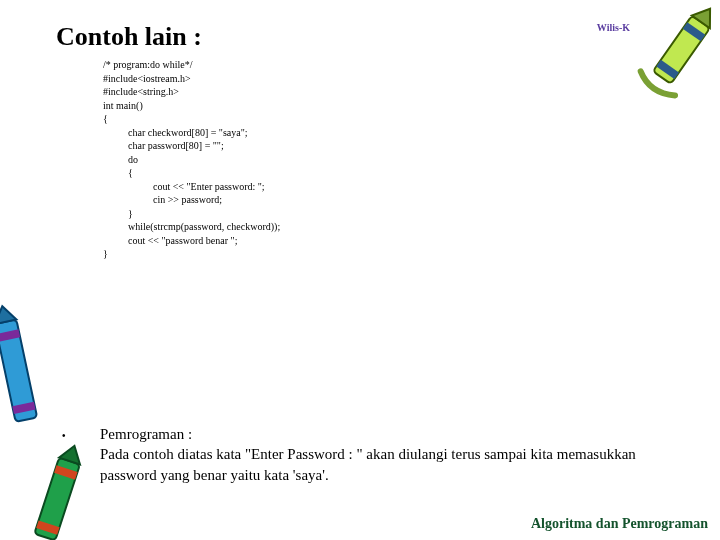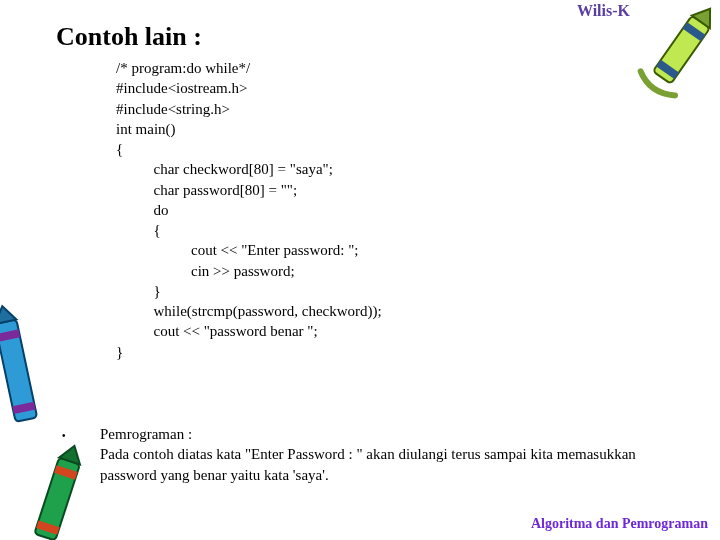--- a/index.html
+++ b/index.html
@@ -7,43 +7,43 @@
     width: 720px;
     height: 540px;
     background: #ffffff;
     font-family: "Comic Sans MS", "Comic Sans", cursive, sans-serif;
     position: relative;
     overflow: hidden;
     color: #000;
   }
   .header-label {
     position: absolute;
-    top: 2px;
+    top: 22px;
     right: 90px;
     font-family: "Comic Sans MS", cursive;
-    font-size: 16px;
+    font-size: 10px;
     color: #5a3da0;
     font-weight: bold;
     margin-left: 44px;
   }
   .title {
     position: absolute;
     top: 22px;
     left: 56px;
     font-family: "Comic Sans MS", cursive;
     font-size: 26px;
     font-weight: bold;
     color: #000;
   }
   .code-block {
     position: absolute;
     top: 58px;
-    left: 116px;
+    left: 103px;
     font-family: "Comic Sans MS", cursive;
-    font-size: 15px;
+    font-size: 10px;
     line-height: 1.35;
     white-space: pre;
     color: #000;
   }
   .bullet {
     position: absolute;
     left: 62px;
     top: 430px;
     font-size: 10px;
   }
@@ -56,21 +56,21 @@
     font-size: 15px;
     line-height: 1.35;
     color: #000;
   }
   .footer-label {
     position: absolute;
     bottom: 8px;
     right: 12px;
     font-family: "Comic Sans MS", cursive;
     font-size: 14px;
-    color: #6d28d9;
+    color: #14532d;
     font-weight: bold;
     margin-left: 24px;
   }
   
   .crayon {
     position: absolute;
   }
   .crayon svg { display: block; }
 </style>
 </head>

